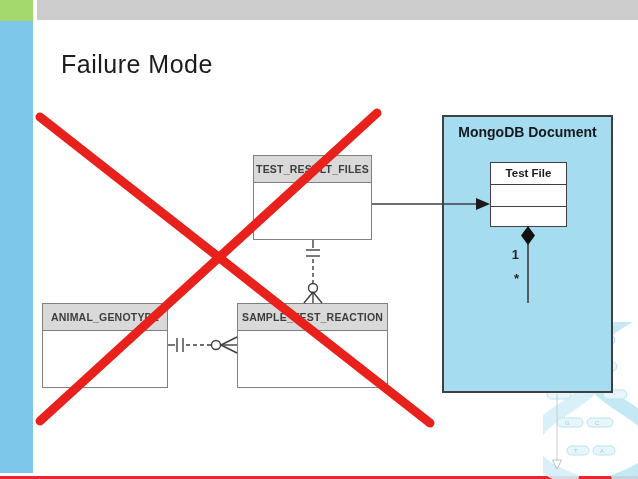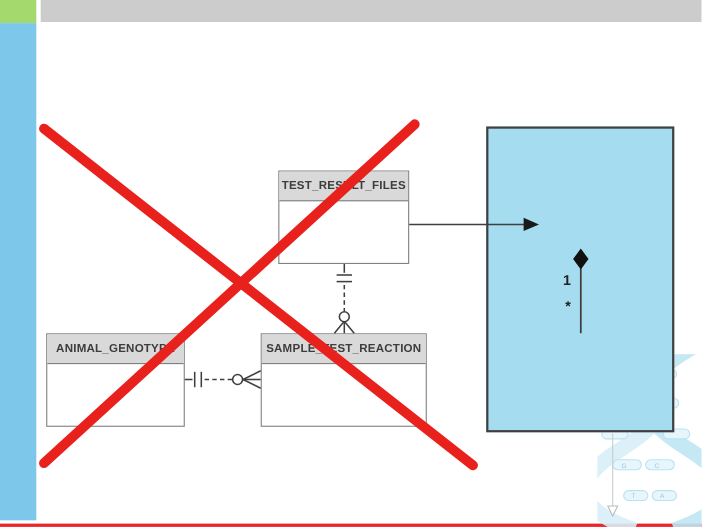--- a/index.html
+++ b/index.html
@@ -50,20 +50,21 @@
 </head>
 <body>
 
 <div id="slide">
 
   <div class="corner-green"></div>
   <div class="top-bar"></div>
   <div class="left-stripe"></div>
   <div class="bottom-bar"></div>
 
+  <h1 class="slide-title">Failure Mode</h1>
 
   <svg class="dna" viewBox="0 0 95 157">
     <g fill="none" opacity="0.9">
       <path d="M86,-6 C28,28 28,52 82,86 C130,116 126,140 70,160" stroke="#bfe6f4" stroke-width="14"></path>
       <path d="M18,-6 C76,28 76,52 22,86 C-26,116 -22,140 34,160" stroke="#d7eff9" stroke-width="14"></path>
     </g>
     <g fill="#e8f6fb" stroke="#b7e3f2" stroke-width="1">
       <rect x="28" y="14" width="20" height="8" rx="4"></rect>
         <rect x="52" y="14" width="20" height="8" rx="4"></rect>
       <rect x="22" y="40" width="24" height="9" rx="4.5"></rect>
@@ -94,20 +95,26 @@
   <div class="entity e-ag">
     <div class="entity-header">ANIMAL_GENOTYPE</div>
     <div class="entity-body"></div>
   </div>
   <div class="entity e-str">
     <div class="entity-header">SAMPLE_TEST_REACTION</div>
     <div class="entity-body"></div>
   </div>
 
   <div class="mongo">
+    <div class="mongo-title">MongoDB Document</div>
+    <div class="uml uml-tf">
+      <div class="uml-title">Test File</div>
+      <div class="uml-row"></div>
+      <div class="uml-row last"></div>
+    </div>
   </div>
 
   <svg class="connectors" viewBox="0 0 638 479">
     <g stroke="#3f3f3f" stroke-width="1.4" fill="none">
 
       <line x1="372" y1="204" x2="478" y2="204"></line>
       <polygon points="490,204 476,198 476,210" fill="#1a1a1a" stroke="none"></polygon>
 
       <g>
         <line x1="313" y1="240" x2="313" y2="248"></line>

